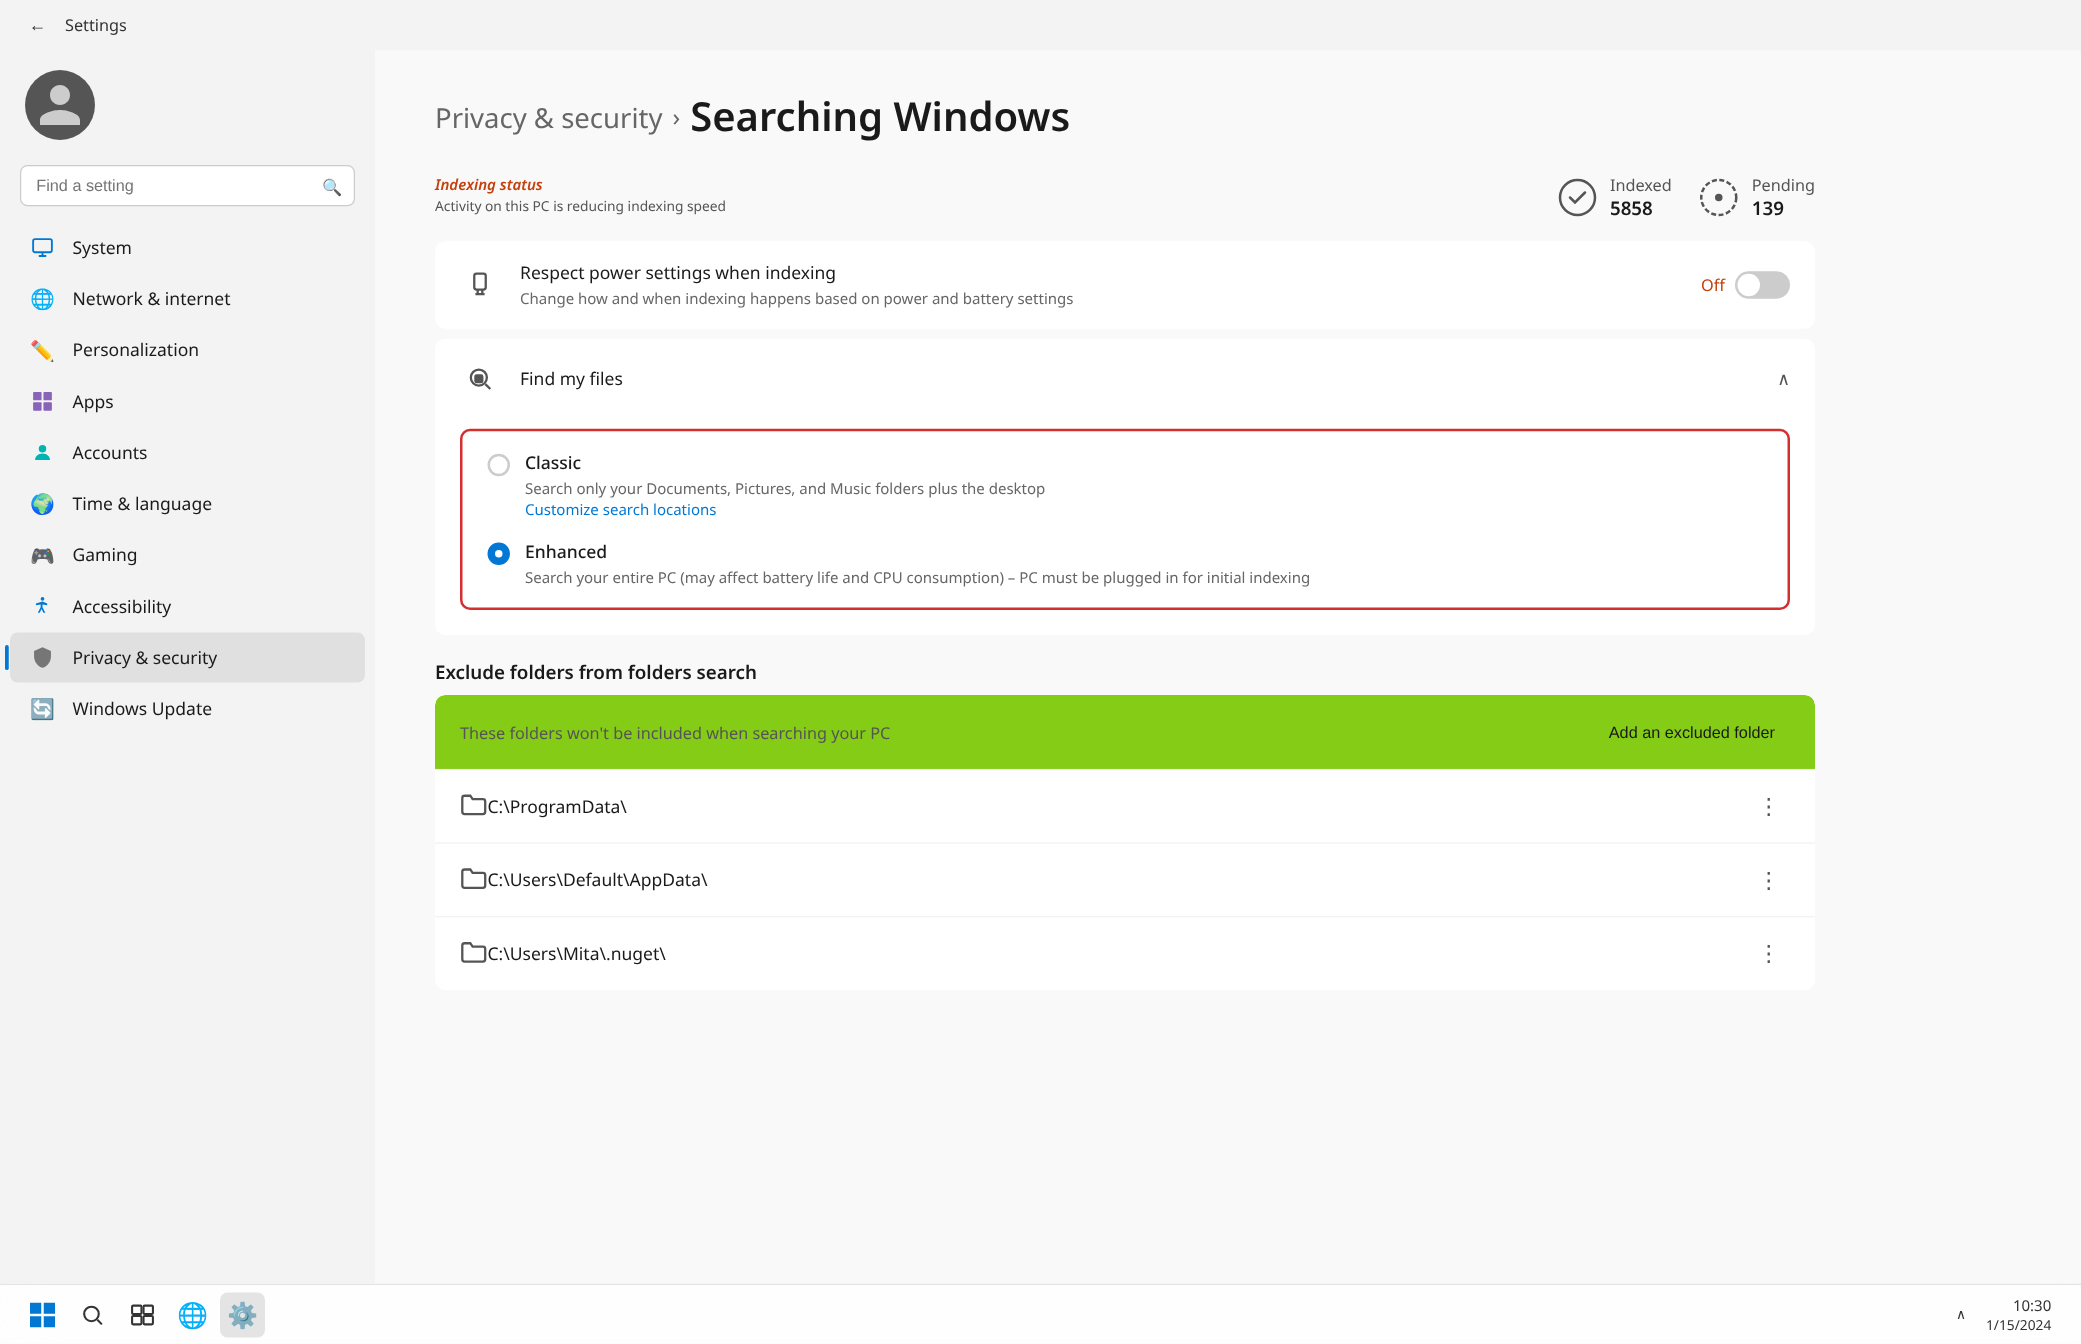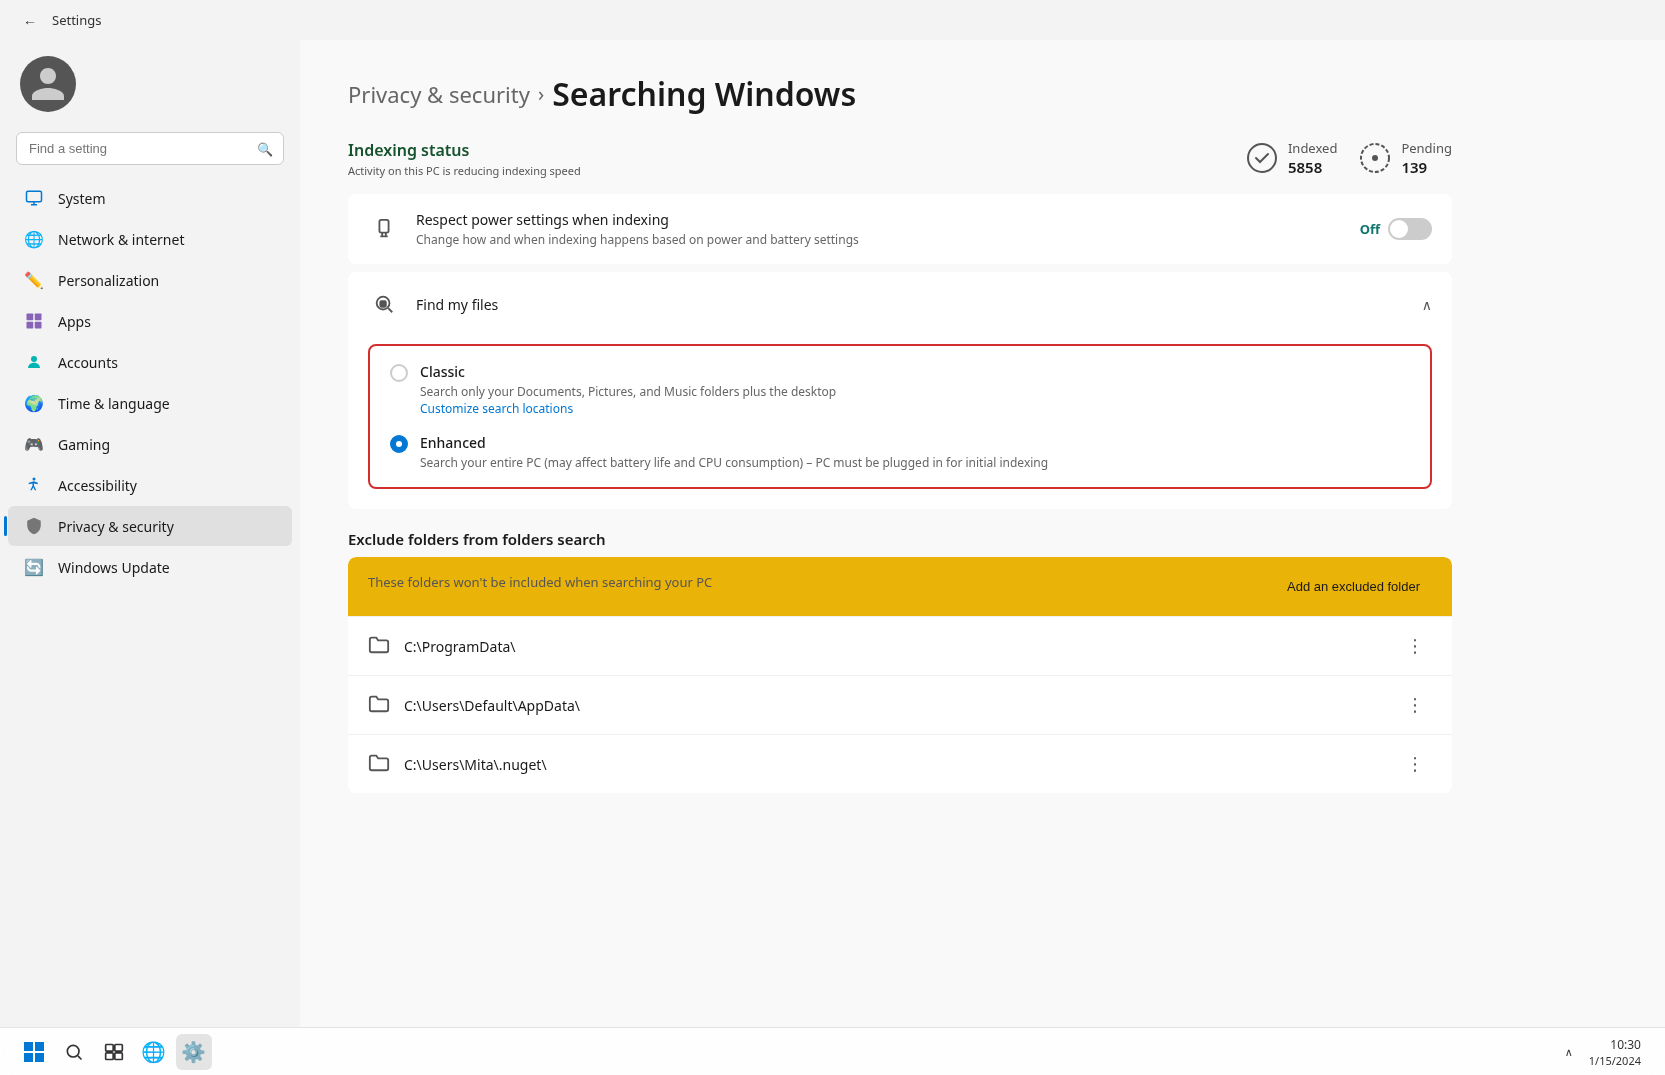--- a/index.html
+++ b/index.html
@@ -166,21 +166,21 @@
     }
     .breadcrumb-sep { color: #666; font-size: 20px; }
 
     
     .section-header {
       display: flex;
       align-items: flex-start;
       justify-content: space-between;
       margin-bottom: 16px;
     }
-    .section-title { font-size: 16px; font-weight: 600; color: #14532d; }
+    .section-title { font-size: 12px; font-weight: 600; color: #c2410c; font-style: italic; }
     .section-subtitle { font-size: 11px; color: #555; margin-top: 2px; }
 
     .index-stats {
       display: flex;
       align-items: center;
       gap: 20px;
     }
     .stat-item {
       display: flex;
       align-items: center;
@@ -234,21 +234,21 @@
     }
     .toggle::after {
       content: '';
       position: absolute;
       width: 18px; height: 18px;
       background: white;
       border-radius: 50%;
       top: 2px; left: 2px;
       transition: left 0.2s;
     }
-    .toggle-label { font-size: 13px; color: #0f766e; font-weight: bold; }
+    .toggle-label { font-size: 13px; color: #c2410c; }
 
     
     .find-files-header {
       display: flex;
       align-items: center;
       padding: 16px 20px;
       gap: 16px;
       cursor: pointer;
     }
     .find-files-header .row-text { flex: 1; }
@@ -293,23 +293,24 @@
     .radio-text .radio-link { font-size: 12px; color: #0078d4; cursor: pointer; }
 
     
     .section-label {
       font-size: 15px;
       font-weight: 600;
       color: #1a1a1a;
       margin: 20px 0 8px;
     }
     .exclude-header {
-      background: #eab308;
+      background: #84cc16;
       padding: 16px 20px;
       display: flex;
+      align-items: center;
       justify-content: space-between;
       border-radius: 8px 8px 0 0;
       border-bottom: 1px solid #f0f0f0;
     }
     .exclude-header-text { font-size: 13px; color: #555; }
     .add-folder-btn {
       background: transparent;
       border: none;
       font-size: 13px;
       color: #1a1a1a;
@@ -317,21 +318,20 @@
       padding: 6px 12px;
       border-radius: 4px;
       font-weight: 500;
     }
 
     .folder-item {
       background: white;
       padding: 14px 20px;
       display: flex;
       align-items: center;
-      gap: 14px;
       border-bottom: 1px solid #f0f0f0;
     }
     .folder-icon { font-size: 20px; color: #555; flex-shrink: 0; }
     .folder-path { font-size: 14px; color: #1a1a1a; flex: 1; }
     .folder-menu-btn {
       background: transparent;
       border: none;
       cursor: pointer;
       font-size: 18px;
       color: #555;

